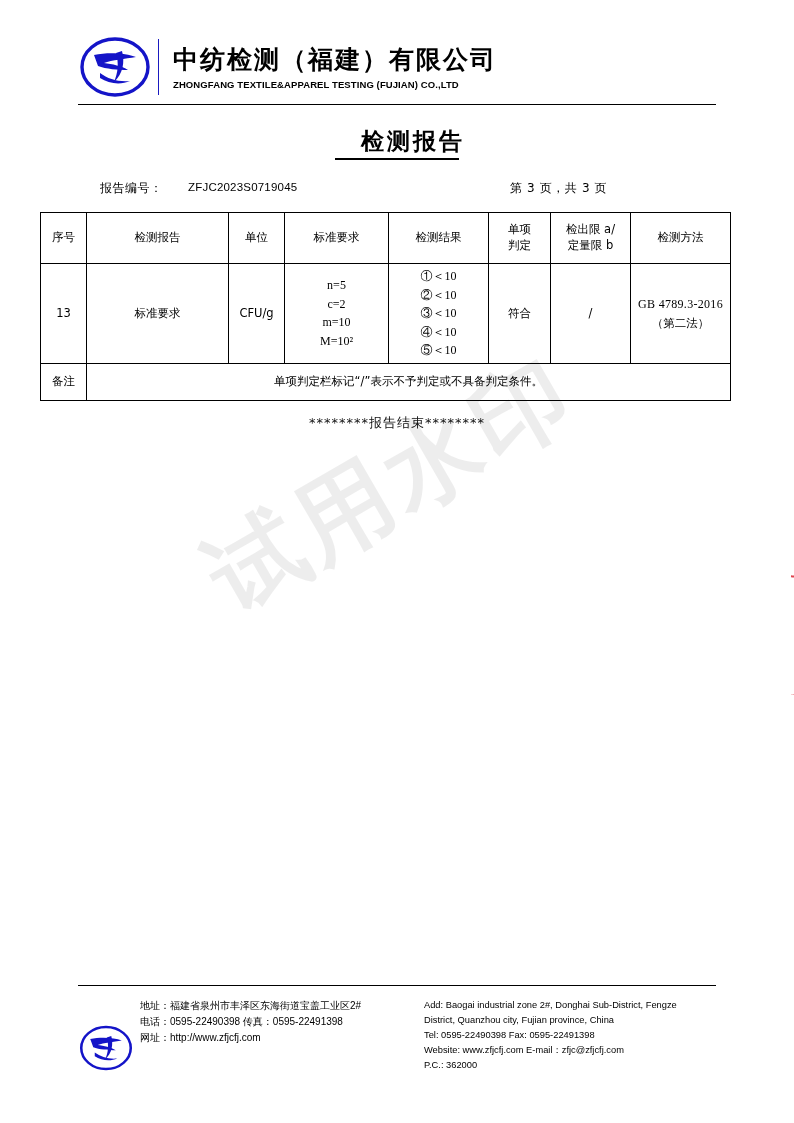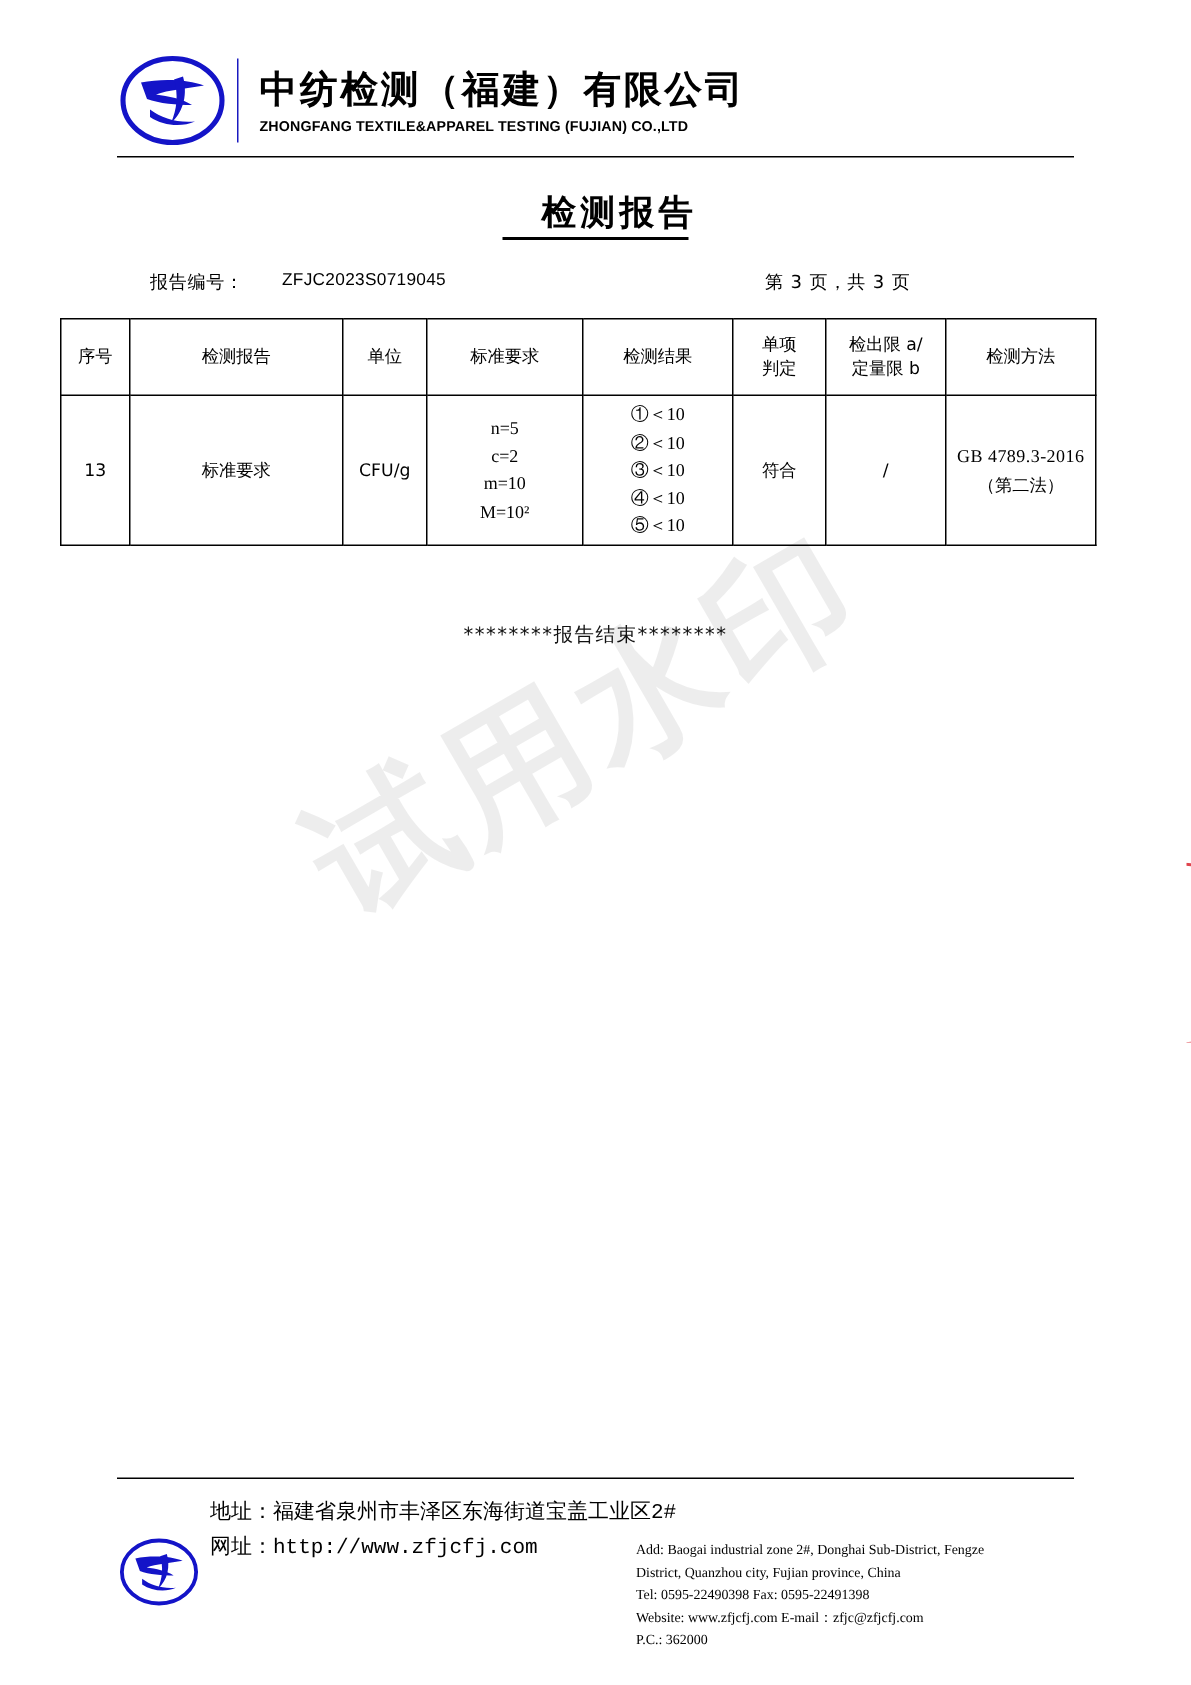--- a/index.html
+++ b/index.html
@@ -277,33 +277,32 @@
     align-items: flex-start;
   }
   .footer-logo {
     width: 62px;
     flex: 0 0 auto;
     padding-top: 26px;
   }
   .footer-cn {
     flex: 0 0 auto;
     width: 270px;
-    font-family: Liberation Mono, monospace;
-    font-size: 14px;
+    font-family: Liberation Sans, sans-serif;
+    font-size: 10px;
     line-height: 1.62;
     color: #000;
   }
   .footer-en {
     flex: 1 1 auto;
-    font-family: Liberation Serif, serif;
+    font-family: Liberation Sans, sans-serif;
     font-size: 9.3px;
     line-height: 1.62;
     color: #000;
     padding-left: 14px;
-    margin-top: 29px;
   }
   .footer-cn div, .footer-en div { white-space: nowrap; }
 </style>
 </head>
 <body>
 
 <div class="page">
 
   <div class="header">
     <div class="logo-wrap">
@@ -382,20 +381,24 @@
             <div>⑤＜10</div>
           </div>
         </td>
         <td>符合</td>
         <td class="mono">/</td>
         <td class="method-cell">
           <div class="method-en">GB 4789.3-2016</div>
           <div class="method-cn">（第二法）</div>
         </td>
       </tr>
+      <tr class="remark-row">
+        <td>备注</td>
+        <td class="remark-text" colspan="7">单项判定栏标记“/”表示不予判定或不具备判定条件。</td>
+      </tr>
     </tbody>
   </table>
 
   <div class="end-mark">********报告结束********</div>
 
   <div class="watermark">试用水印</div>
 
   <div class="side-stamp">
     <div class="stamp-ellipse"></div>
     <div class="stamp-text">试用水印</div>
@@ -406,20 +409,21 @@
     <div class="footer-logo">
       <svg width="56" height="48" viewBox="0 0 74 64" aria-hidden="true">
         <ellipse cx="37" cy="32" rx="33" ry="28" fill="none" stroke="#1414c8" stroke-width="3.4"></ellipse>
         <path d="M16 20 C30 17 48 18 58 22 C47 24 34 25 26 28 C34 29 44 31 50 35 C40 35 28 34 20 31 Z" fill="#1414c8"></path>
         <path d="M44 16 C47 27 45 39 36 47 C40 38 41 28 38 18 Z" fill="#1414c8"></path>
         <path d="M22 38 C30 44 40 47 52 46 C43 50 31 49 22 43 Z" fill="#1414c8"></path>
       </svg>
     </div>
     <div class="footer-cn">
       <div>地址：福建省泉州市丰泽区东海街道宝盖工业区2#</div>
+      <div>电话：0595-22490398    传真：0595-22491398</div>
       <div>网址：http://www.zfjcfj.com</div>
     </div>
     <div class="footer-en">
       <div>Add: Baogai industrial zone 2#,  Donghai Sub-District, Fengze</div>
       <div>District, Quanzhou city,  Fujian province, China</div>
       <div>Tel: 0595-22490398       Fax: 0595-22491398</div>
       <div>Website: www.zfjcfj.com       E-mail：zfjc@zfjcfj.com</div>
       <div>P.C.: 362000</div>
     </div>
   </div>

